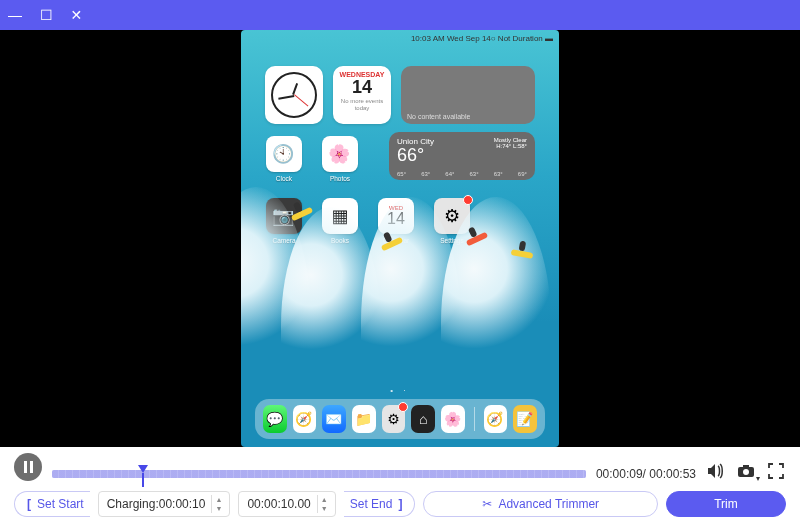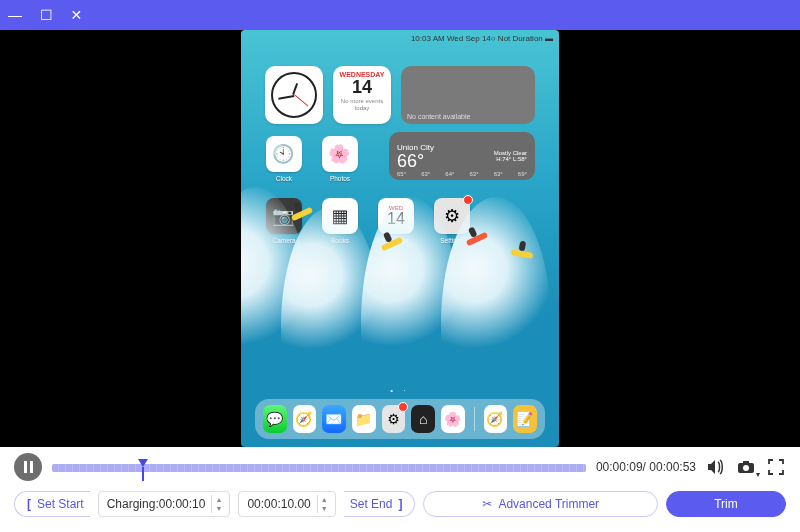--- a/index.html
+++ b/index.html
@@ -33,42 +33,42 @@
 .hand{position:absolute;left:50%;top:50%;background:#222;transform-origin:0 0;}
 .hh{width:2px;height:12px;transform:rotate(200deg);} .hm{width:1.5px;height:16px;transform:rotate(80deg);} .hs{width:1px;height:18px;background:#d33;transform:rotate(310deg);}
 .widget-cal { width: 58px; height: 58px; padding: 5px; text-align:center; }
 .widget-cal .day{font-size:7px;color:#d33;font-weight:600;}
 .widget-cal .num{font-size:18px;font-weight:600;color:#222;line-height:1;}
 .widget-cal .sub{font-size:6px;color:#888;line-height:1.1;margin-top:2px;}
 .widget-note{flex:1;height:58px;background:#7a7a7a;border-radius:10px;position:relative;}
 .widget-note .txt{position:absolute;left:6px;bottom:4px;color:#ddd;font-size:7px;}
 
 .weather-row { position: absolute; top: 102px; left: 148px; right: 24px; }
-.widget-weather{background:#6b6b6b;color:#fff;border-radius:10px;height:48px;padding:5px 8px;display:flex;gap:8px;align-items:center;}
+.widget-weather{background:#6b6b6b;color:#fff;border-radius:10px;height:48px;padding:5px 8px;display:flex;gap:8px;}
 .widget-weather .city{font-size:8px;}
 .widget-weather .temp{font-size:18px;font-weight:300;line-height:1;}
 .widget-weather .cond{font-size:6px;flex:1;}
 .widget-weather .days{position:absolute;bottom:3px;left:8px;right:8px;display:flex;justify-content:space-between;font-size:6px;color:#ddd;}
 
 .app-row { position: absolute; left: 24px; display:flex; gap: 18px; }
 .ar1{top:106px;} .ar2{top:168px;}
 .app{width:38px;display:flex;flex-direction:column;align-items:center;gap:3px;}
 .app-icon{width:36px;height:36px;border-radius:8px;background:#fff;display:flex;align-items:center;justify-content:center;font-size:18px;box-shadow:0 1px 2px rgba(0,0,0,.2);}
 .app-label{font-size:6.5px;color:#fff;text-shadow:0 1px 1px rgba(0,0,0,.4);}
 .badge{position:absolute;top:-3px;right:-3px;width:10px;height:10px;background:#ff3b30;border-radius:50%;border:1px solid #fff;}
 
 .pager{position:absolute;left:0;right:0;bottom:52px;text-align:center;color:#fff;font-size:8px;letter-spacing:4px;opacity:.8;}
 .dock{position:absolute;left:14px;right:14px;bottom:8px;height:40px;background:rgba(255,255,255,.35);border-radius:14px;backdrop-filter:blur(2px);display:flex;align-items:center;justify-content:center;gap:6px;padding:0 8px;}
 .dock .di{width:28px;height:28px;border-radius:7px;display:flex;align-items:center;justify-content:center;font-size:14px;position:relative;}
 .dsep{width:1px;height:24px;background:rgba(255,255,255,.5);margin:0 3px;}
 
 .d-msg{background:linear-gradient(#5ef777,#0bcb2e);} .d-safari{background:#fff;} .d-mail{background:linear-gradient(#3da7ff,#1169ff);} .d-files{background:#fff;} .d-settings{background:#e5e5e5;} .d-photos{background:#fff;} .d-dark{background:#222;} .d-pages{background:#f5c33b;}
 
 .controls { height: 85px; background: #fff; padding: 6px 14px 8px; display:flex; flex-direction:column; gap:10px; }
-.row1{display:flex;align-items:center;gap:10px;}
+.row1{display:flex;align-items:flex-end;gap:10px;}
 .playbtn{width:28px;height:28px;border-radius:50%;background:#6e6e6e;display:flex;align-items:center;justify-content:center;cursor:pointer;}
 .playbtn .bars{display:flex;gap:3px;} .playbtn .bars span{width:3px;height:12px;background:#fff;}
 .track{flex:1;height:16px;position:relative;}
 .track-bg{position:absolute;left:0;right:0;top:5px;height:8px;background:#b9b9f5;border-radius:2px;}
 .track-dots{position:absolute;left:0;right:0;top:5px;height:8px;background:repeating-linear-gradient(90deg,#a0a0ee 0 6px,transparent 6px 7px);border-radius:2px;opacity:.5;}
 .marker{position:absolute;top:0;width:0;height:0;border-left:5px solid transparent;border-right:5px solid transparent;border-top:8px solid #4848e8;transform:translateX(-5px);}
 .marker::after{content:"";position:absolute;left:-1px;top:0;width:2px;height:14px;background:#4848e8;}
 .timetext{font-size:12px;color:#333;white-space:nowrap;}
 .iconbtn{width:20px;height:20px;display:flex;align-items:center;justify-content:center;cursor:pointer;color:#333;}
 

